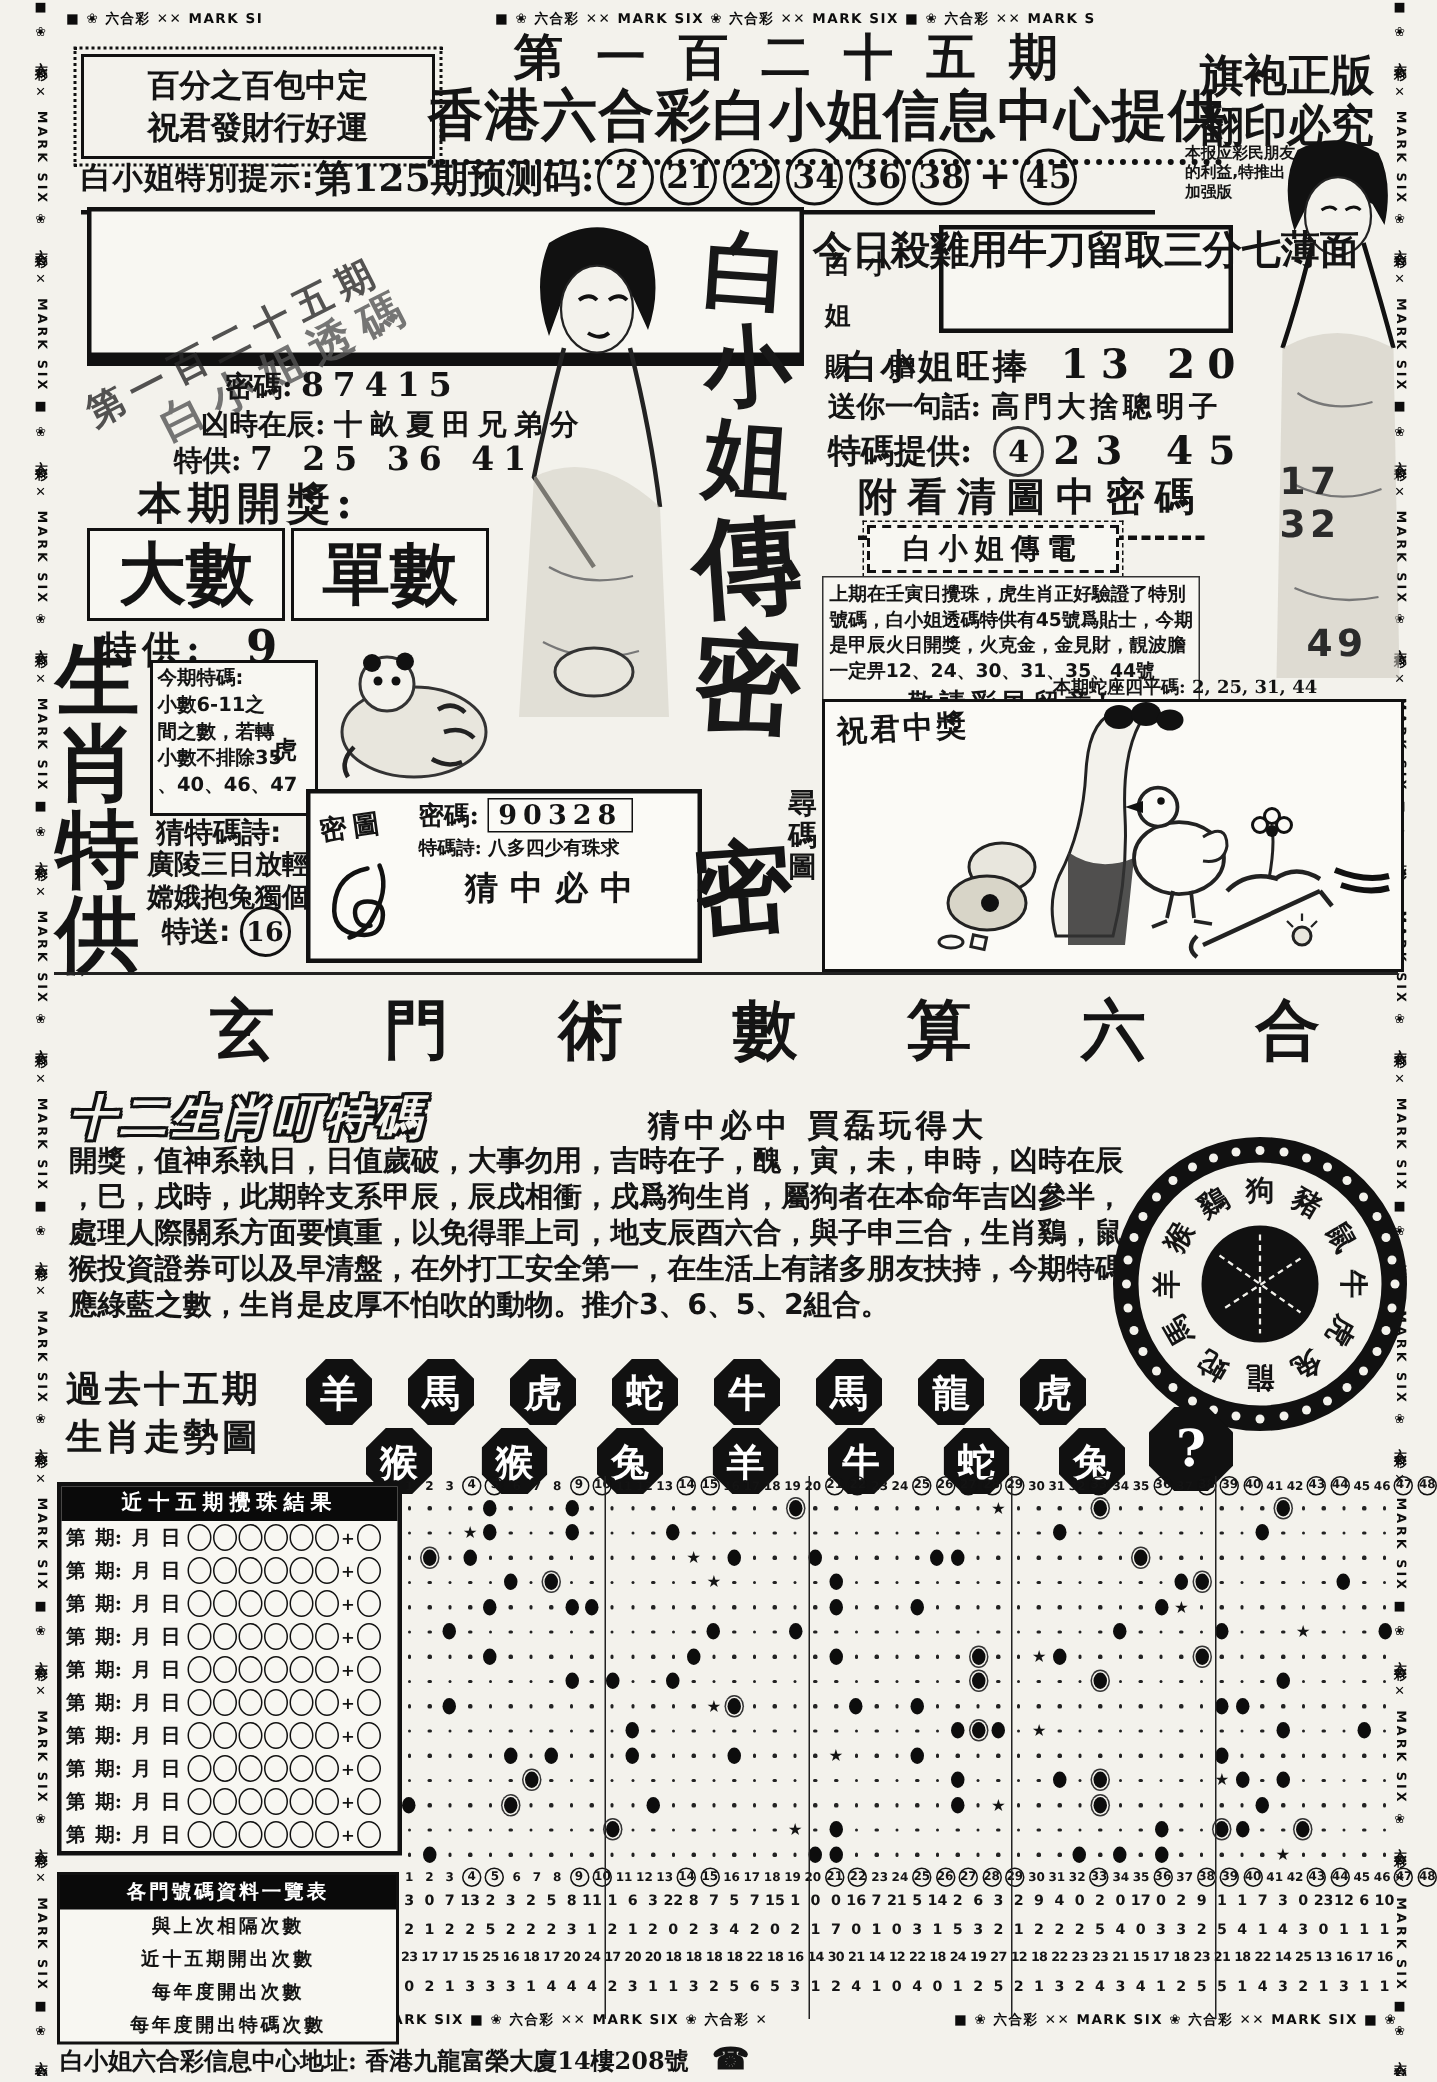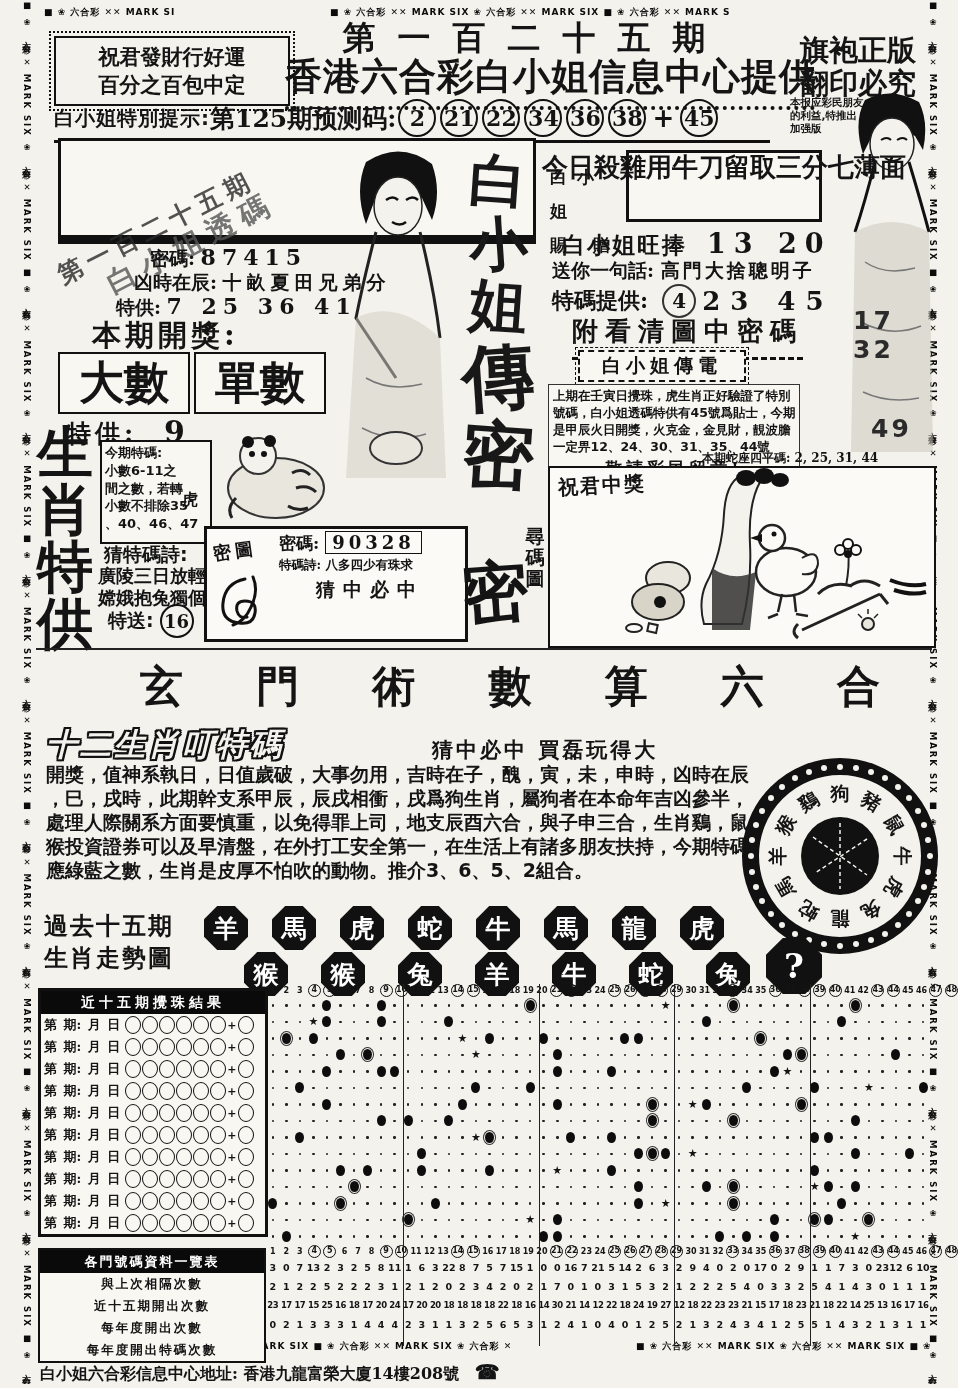--- a/index.html
+++ b/index.html
@@ -52,21 +52,21 @@
   
   .secret-box{left:204px;top:526px;width:258px;height:110px;border:3px solid #111;background:#fbfaf6;display:flex;}
   .secret-left{width:72px;position:relative;}
   .maplabel{position:absolute;left:6px;top:10px;font-size:18px;font-weight:900;transform:rotate(-8deg);letter-spacing:4px;}
   .scribble{position:absolute;left:8px;top:44px;}
   .secret-right{flex:1;padding:3px 4px 2px 0;}
   .scode{font-size:17px;font-weight:900;}
   .scode .val{border:1.5px solid #111;padding:0 6px;font-size:18px;letter-spacing:4px;font-family:"DejaVu Serif",serif;}
   .spoem{font-size:12.5px;font-weight:bold;margin-top:2px;white-space:nowrap;}
   .sprov{font-size:20px;font-weight:900;margin-top:3px;letter-spacing:2px;}
-  .sslogan{font-size:19px;font-weight:900;text-align:center;letter-spacing:8px;margin-top:3px;}
+  .sslogan{font-size:22px;font-weight:900;text-align:center;letter-spacing:8px;margin-top:3px;}
   .big-mi{left:462px;top:548px;font-size:66px;font-weight:900;transform:rotate(-4deg);}
   .seek-vert{left:524px;top:526px;width:22px;font-size:19px;font-weight:900;line-height:1.1;text-align:center;}
 
   
   .center-title{left:452px;top:150px;width:92px;text-align:center;font-weight:900;color:#181818;}
   .center-title span{display:block;}
 
   
   .giver{left:550px;top:160px;width:76px;font-size:17px;font-weight:bold;line-height:2.0;letter-spacing:10px;}
   .couplet{left:626px;top:150px;width:190px;height:66px;border:3px solid #111;display:flex;flex-direction:row;
@@ -146,22 +146,22 @@
 <div id="page">
 
   <div class="vstrip" style="left:14px;" id="strip-left">■ ❀ 六合彩 ✕✕ MARK SIX ❀ 六合彩 ✕✕ MARK SIX ■ ❀ 六合彩 ✕✕ MARK SIX ❀ 六合彩 ✕✕ MARK SIX ■ ❀ 六合彩 ✕✕ MARK SIX ❀ 六合彩 ✕✕ MARK SIX ■ ❀ 六合彩 ✕✕ MARK SIX ❀ 六合彩 ✕✕ MARK SIX ■ ❀ 六合彩 ✕✕ MARK SIX ❀ 六合彩 ✕✕ MARK SIX ■ ❀ 六合彩 ✕✕ MARK SIX ❀ 六合彩 ✕✕ MARK SIX ■ ❀ 六合彩 ✕✕ MARK SIX ❀ 六合彩 ✕✕ MARK SIX ■ ❀ 六合彩 ✕✕ MARK SIX ❀ 六合彩 ✕✕ MARK SIX ■ ❀ 六合彩 ✕✕ MARK SIX ❀ 六合彩 ✕✕ MARK SIX ■ ❀ 六合彩 ✕✕ MARK SIX ❀ 六合彩 ✕✕ MARK SIX ■ ❀ 六合彩 ✕✕ MARK SIX ❀ 六合彩 ✕✕ MARK SIX ■ ❀ 六合彩 ✕✕ MARK SIX ❀ 六合彩 ✕✕ MARK SIX </div>
   <div class="vstrip" style="right:12px;" id="strip-right">■ ❀ 六合彩 ✕✕ MARK SIX ❀ 六合彩 ✕✕ MARK SIX ■ ❀ 六合彩 ✕✕ MARK SIX ❀ 六合彩 ✕✕ MARK SIX ■ ❀ 六合彩 ✕✕ MARK SIX ❀ 六合彩 ✕✕ MARK SIX ■ ❀ 六合彩 ✕✕ MARK SIX ❀ 六合彩 ✕✕ MARK SIX ■ ❀ 六合彩 ✕✕ MARK SIX ❀ 六合彩 ✕✕ MARK SIX ■ ❀ 六合彩 ✕✕ MARK SIX ❀ 六合彩 ✕✕ MARK SIX ■ ❀ 六合彩 ✕✕ MARK SIX ❀ 六合彩 ✕✕ MARK SIX ■ ❀ 六合彩 ✕✕ MARK SIX ❀ 六合彩 ✕✕ MARK SIX ■ ❀ 六合彩 ✕✕ MARK SIX ❀ 六合彩 ✕✕ MARK SIX ■ ❀ 六合彩 ✕✕ MARK SIX ❀ 六合彩 ✕✕ MARK SIX ■ ❀ 六合彩 ✕✕ MARK SIX ❀ 六合彩 ✕✕ MARK SIX ■ ❀ 六合彩 ✕✕ MARK SIX ❀ 六合彩 ✕✕ MARK SIX </div>
   <div class="hstrip" style="left:330px;top:6px;width:400px;" id="strip-top">■ ❀ 六合彩 ✕✕ MARK SIX ❀ 六合彩 ✕✕ MARK SIX ■ ❀ 六合彩 ✕✕ MARK SIX ❀ 六合彩 ✕✕ MARK SIX ■ ❀ 六合彩 ✕✕ MARK SIX ❀ 六合彩 ✕✕ MARK SIX ■ ❀ 六合彩 ✕✕ MARK SIX ❀ 六合彩 ✕✕ MARK SIX ■ ❀ 六合彩 ✕✕ MARK SIX ❀ 六合彩 ✕✕ MARK SIX ■ ❀ 六合彩 ✕✕ MARK SIX ❀ 六合彩 ✕✕ MARK SIX ■ ❀ 六合彩 ✕✕ MARK SIX ❀ 六合彩 ✕✕ MARK SIX ■ ❀ 六合彩 ✕✕ MARK SIX ❀ 六合彩 ✕✕ MARK SIX ■ ❀ 六合彩 ✕✕ MARK SIX ❀ 六合彩 ✕✕ MARK SIX ■ ❀ 六合彩 ✕✕ MARK SIX ❀ 六合彩 ✕✕ MARK SIX ■ ❀ 六合彩 ✕✕ MARK SIX ❀ 六合彩 ✕✕ MARK SIX ■ ❀ 六合彩 ✕✕ MARK SIX ❀ 六合彩 ✕✕ MARK SIX </div>
   <div class="hstrip" style="left:44px;top:6px;width:130px;" id="strip-topleft">■ ❀ 六合彩 ✕✕ MARK SIX ❀ 六合彩 ✕✕ MARK SIX ■ ❀ 六合彩 ✕✕ MARK SIX ❀ 六合彩 ✕✕ MARK SIX ■ ❀ 六合彩 ✕✕ MARK SIX ❀ 六合彩 ✕✕ MARK SIX ■ ❀ 六合彩 ✕✕ MARK SIX ❀ 六合彩 ✕✕ MARK SIX ■ ❀ 六合彩 ✕✕ MARK SIX ❀ 六合彩 ✕✕ MARK SIX ■ ❀ 六合彩 ✕✕ MARK SIX ❀ 六合彩 ✕✕ MARK SIX ■ ❀ 六合彩 ✕✕ MARK SIX ❀ 六合彩 ✕✕ MARK SIX ■ ❀ 六合彩 ✕✕ MARK SIX ❀ 六合彩 ✕✕ MARK SIX ■ ❀ 六合彩 ✕✕ MARK SIX ❀ 六合彩 ✕✕ MARK SIX ■ ❀ 六合彩 ✕✕ MARK SIX ❀ 六合彩 ✕✕ MARK SIX ■ ❀ 六合彩 ✕✕ MARK SIX ❀ 六合彩 ✕✕ MARK SIX ■ ❀ 六合彩 ✕✕ MARK SIX ❀ 六合彩 ✕✕ MARK SIX </div>
   <div class="hstrip" style="left:40px;top:1340px;width:470px;" id="strip-footleft">■ ❀ 六合彩 ✕✕ MARK SIX ❀ 六合彩 ✕✕ MARK SIX ■ ❀ 六合彩 ✕✕ MARK SIX ❀ 六合彩 ✕✕ MARK SIX ■ ❀ 六合彩 ✕✕ MARK SIX ❀ 六合彩 ✕✕ MARK SIX ■ ❀ 六合彩 ✕✕ MARK SIX ❀ 六合彩 ✕✕ MARK SIX ■ ❀ 六合彩 ✕✕ MARK SIX ❀ 六合彩 ✕✕ MARK SIX ■ ❀ 六合彩 ✕✕ MARK SIX ❀ 六合彩 ✕✕ MARK SIX ■ ❀ 六合彩 ✕✕ MARK SIX ❀ 六合彩 ✕✕ MARK SIX ■ ❀ 六合彩 ✕✕ MARK SIX ❀ 六合彩 ✕✕ MARK SIX ■ ❀ 六合彩 ✕✕ MARK SIX ❀ 六合彩 ✕✕ MARK SIX ■ ❀ 六合彩 ✕✕ MARK SIX ❀ 六合彩 ✕✕ MARK SIX ■ ❀ 六合彩 ✕✕ MARK SIX ❀ 六合彩 ✕✕ MARK SIX ■ ❀ 六合彩 ✕✕ MARK SIX ❀ 六合彩 ✕✕ MARK SIX </div>
   <div class="hstrip" style="left:636px;top:1340px;width:296px;" id="strip-footright">■ ❀ 六合彩 ✕✕ MARK SIX ❀ 六合彩 ✕✕ MARK SIX ■ ❀ 六合彩 ✕✕ MARK SIX ❀ 六合彩 ✕✕ MARK SIX ■ ❀ 六合彩 ✕✕ MARK SIX ❀ 六合彩 ✕✕ MARK SIX ■ ❀ 六合彩 ✕✕ MARK SIX ❀ 六合彩 ✕✕ MARK SIX ■ ❀ 六合彩 ✕✕ MARK SIX ❀ 六合彩 ✕✕ MARK SIX ■ ❀ 六合彩 ✕✕ MARK SIX ❀ 六合彩 ✕✕ MARK SIX ■ ❀ 六合彩 ✕✕ MARK SIX ❀ 六合彩 ✕✕ MARK SIX ■ ❀ 六合彩 ✕✕ MARK SIX ❀ 六合彩 ✕✕ MARK SIX ■ ❀ 六合彩 ✕✕ MARK SIX ❀ 六合彩 ✕✕ MARK SIX ■ ❀ 六合彩 ✕✕ MARK SIX ❀ 六合彩 ✕✕ MARK SIX ■ ❀ 六合彩 ✕✕ MARK SIX ❀ 六合彩 ✕✕ MARK SIX ■ ❀ 六合彩 ✕✕ MARK SIX ❀ 六合彩 ✕✕ MARK SIX </div>
 
   <div class="abs promo-box">
+    <div>百分之百包中定</div>
     <div>祝君發財行好運</div>
-    <div>百分之百包中定</div>
   </div>
   <div class="abs issue-title serif">第一百二十五期</div>
   <div class="abs main-title serif">香港六合彩白小姐信息中心提供</div>
   <div class="abs edition serif">
     <div>旗袍正版</div>
     <div>翻印必究</div>
   </div>
   <div class="abs predict-row">
     <span class="tip-label">白小姐特別提示:</span>
     <span class="tip-prefix serif">第125期预测码:</span>

